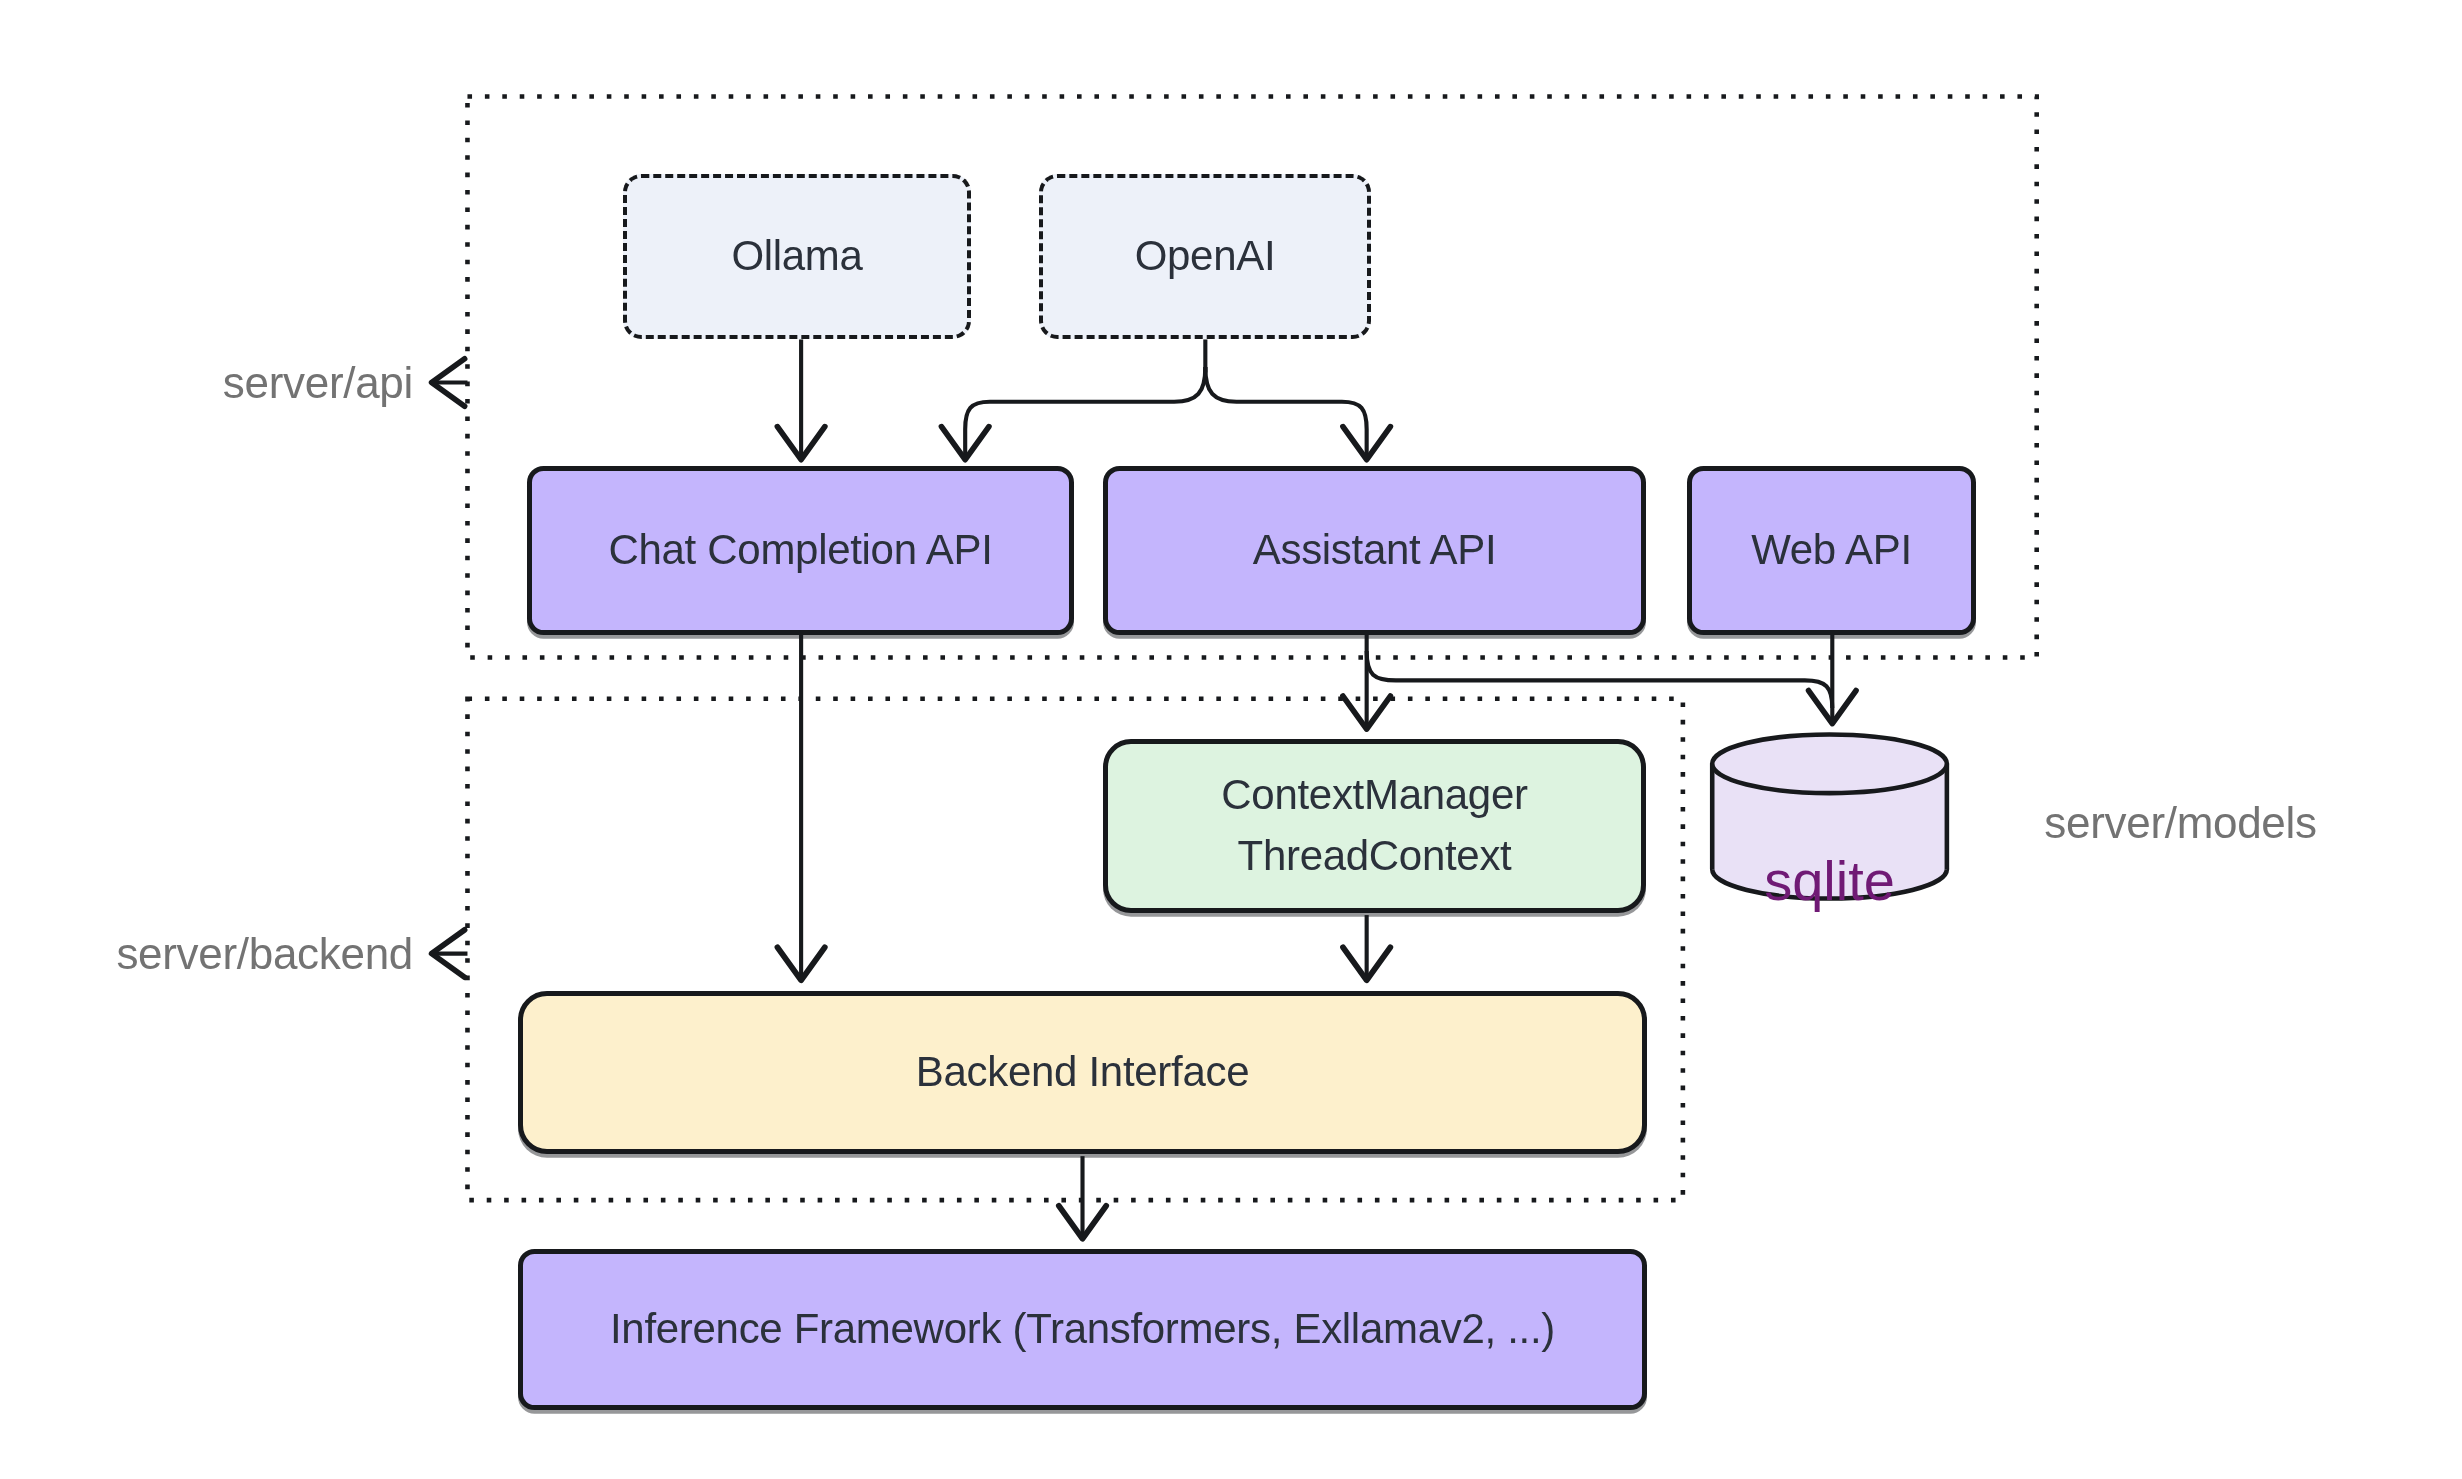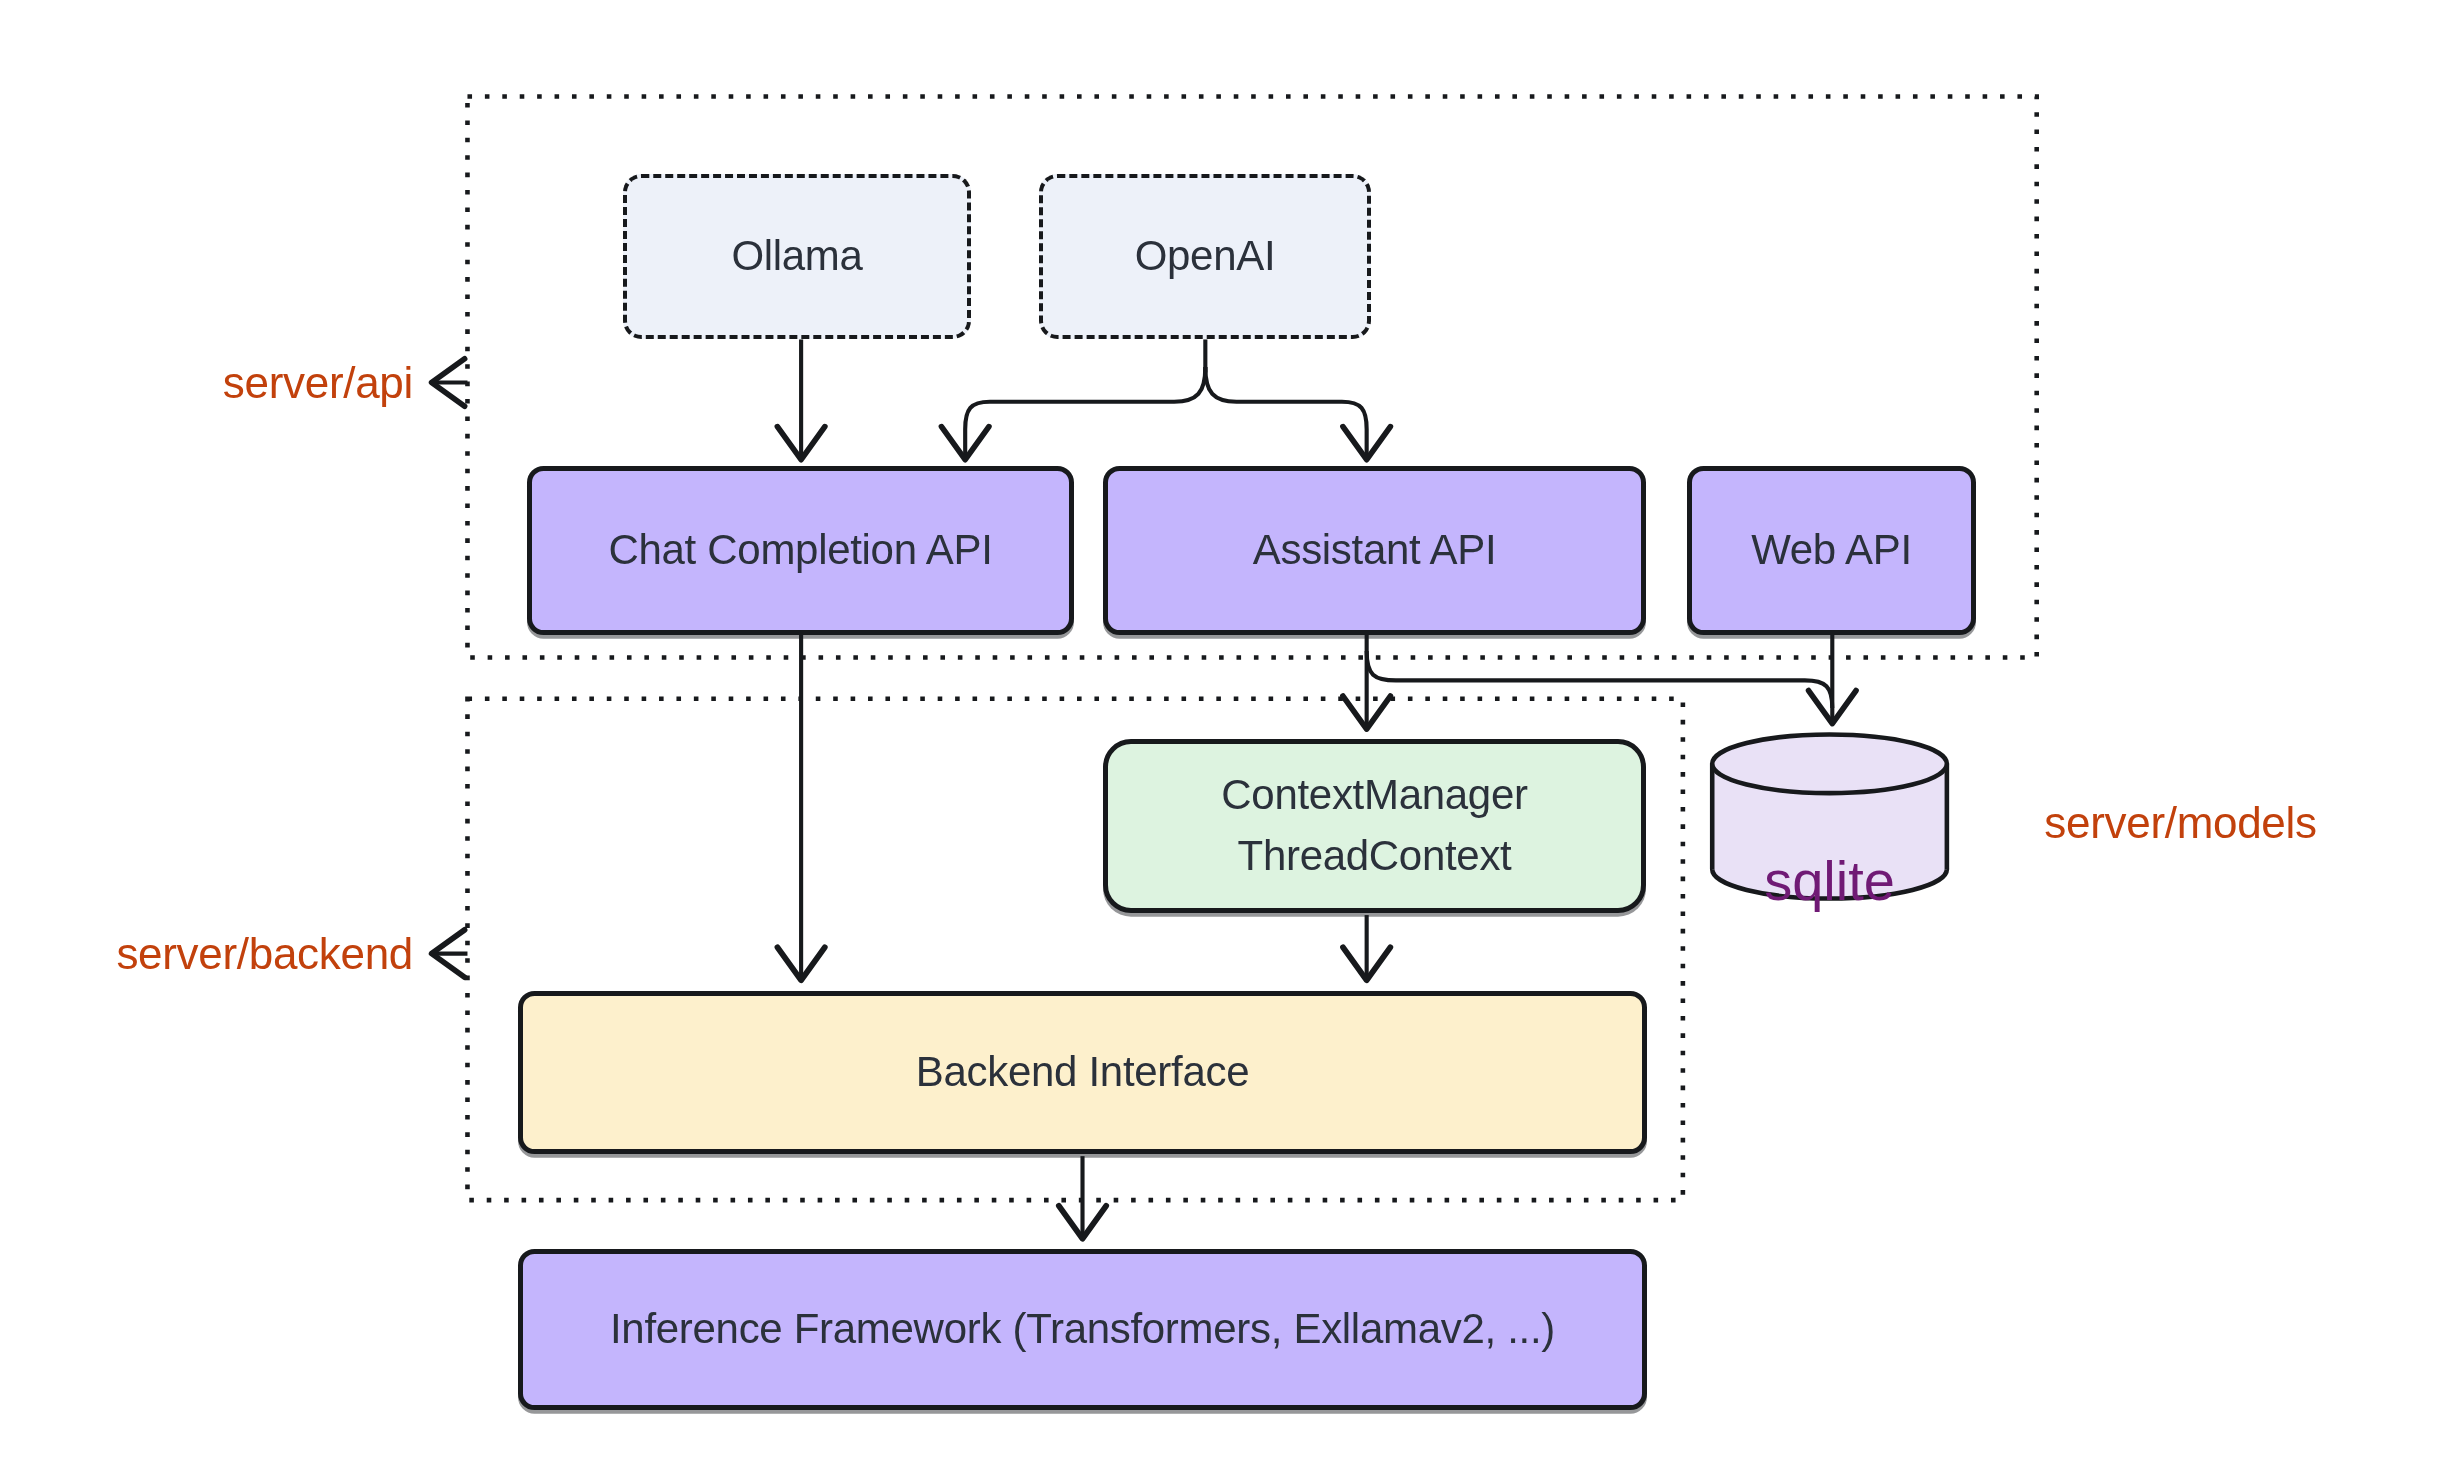--- a/index.html
+++ b/index.html
@@ -36,31 +36,31 @@
     background: #edf1f9;
     box-shadow: 0 3.7px 0 rgba(23, 25, 28, 0.45);
     line-height: 1.45;
   }
   .node.dashed {
     border: 4.6px dashed #17191c;
     border-radius: 18.3px;
     box-shadow: none;
   }
   .node.green  { background: #ddf3e0; }
-  .node.yellow { background: #fdf0cc; }
+  .node.yellow { background: #fdf0cc; border-radius: 29px; }
   .node.blue   { background: #c4b5fd; }
 
   .floating-label {
     position: absolute;
     font-size: 44px;
     letter-spacing: -0.3px;
     display: flex;
     align-items: center;
     white-space: nowrap;
-    color: #c2410c;
+    color: #737373;
   }
   .floating-label.right-aligned { justify-content: flex-end; }
   .floating-label.centered { justify-content: center; }
 
   .cylinder-label {
     position: absolute;
     left: 1712px;
     top: 830px;
     width: 235px;
     height: 101px;

